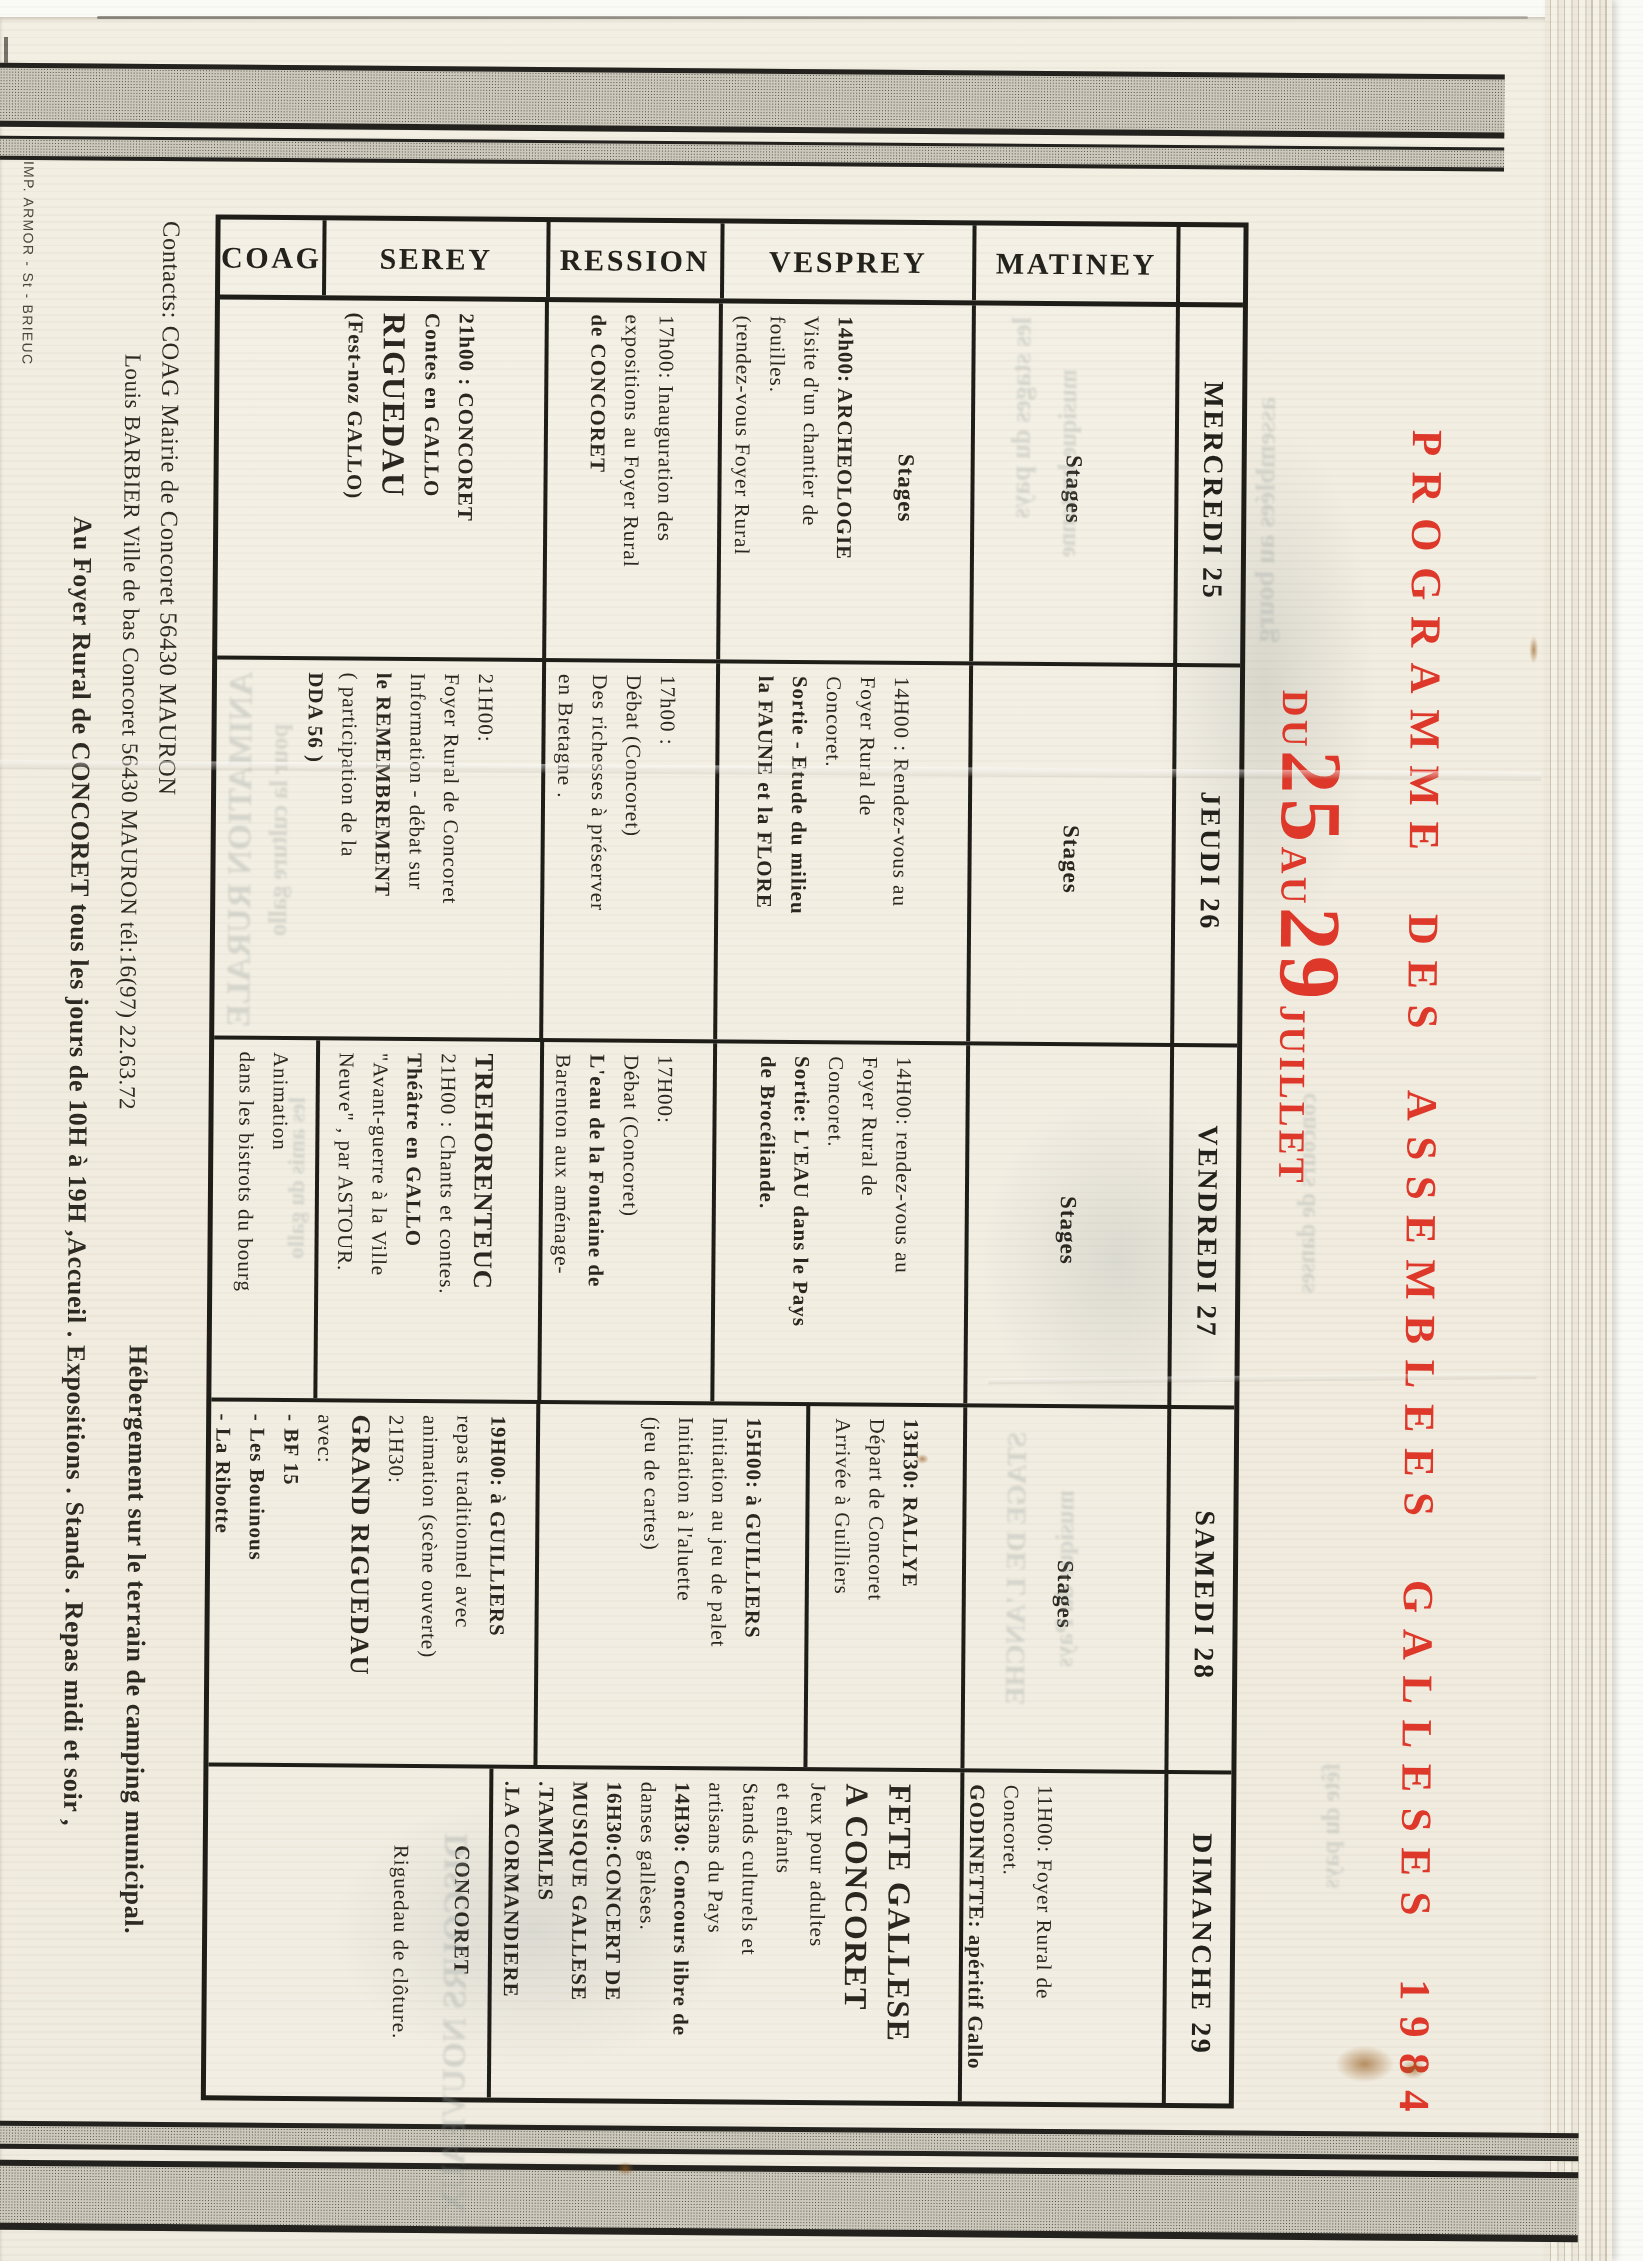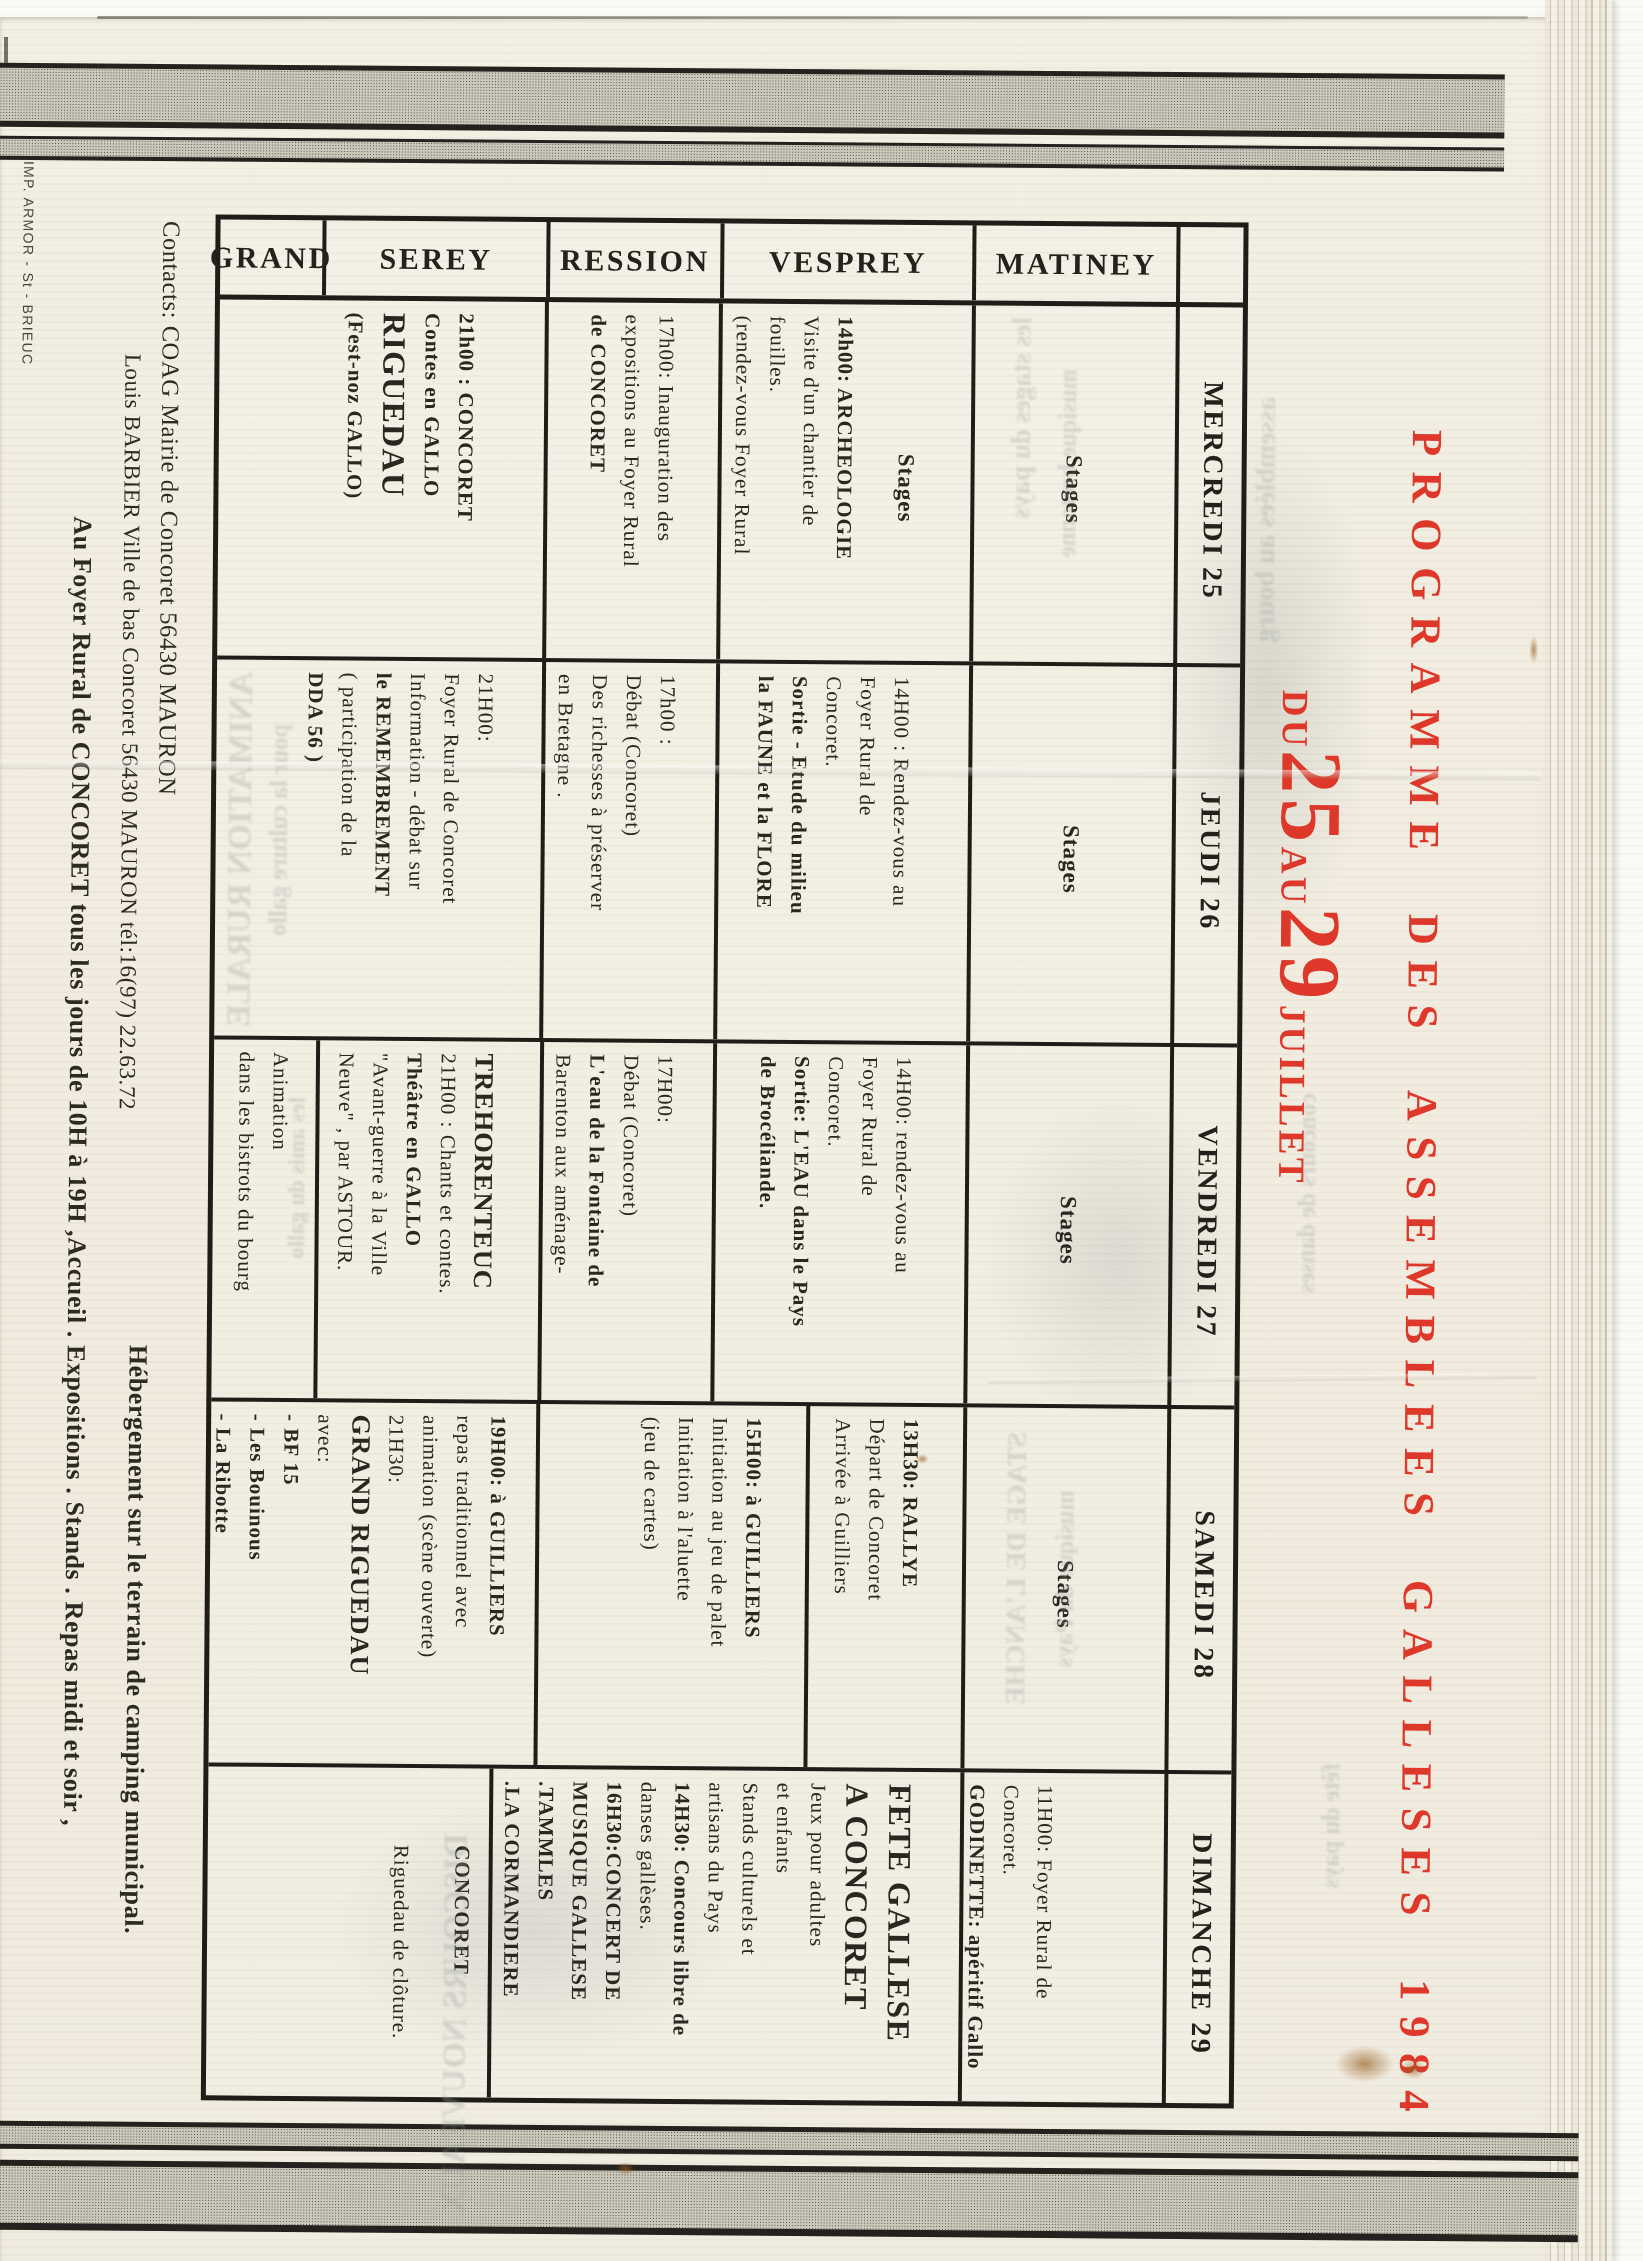--- a/index.html
+++ b/index.html
@@ -108,21 +108,21 @@
       <div class="vtext marginnote" style="left: 122px; top: 353px; font-size: 23px;">Louis BARBIER Ville de bas Concoret 56430 MAURON tél:16(97) 22.63.72</div>
       <div class="vtext marginnote b" style="left: 71px; top: 516px; font-size: 26px;">Au Foyer Rural de CONCORET tous les jours de 10H à 19H ,Accueil . Expositions . Stands . Repas midi et soir ,</div>
       <div class="vtext marginnote b" style="left: 133px; top: 1344px; font-size: 26px;">Hébergement sur le terrain de camping municipal.</div>
     </div>
 
   <div class="vtext title-l1" style="left:1406px;top:419px;color:#dd382a;">PROGRAMME DES ASSEMBLEES GALLESES 1984</div>
   <div class="vtext title-l2" style="left:1267px;top:680px;color:#dd382a;" id="title-line2"><span class="part sm">DU</span><span class="part lg">25</span><span class="part sm">AU</span><span class="part lg">29</span><span class="part sm">JUILLET</span></div>
 
   <div id="table" style="left: 217px; top: 213px; width: 1023px;">
       <div class="hrow" style="height: 75px;">
-        <div class="hcell" style="width: 106px;">GRAND</div>
+        <div class="hcell" style="width: 106px;">COAG</div>
         <div class="hcell" style="width: 224px;">SEREY</div>
         <div class="hcell" style="width: 174px;">RESSION</div>
         <div class="hcell" style="width: 253px;">VESPREY</div>
         <div class="hcell" style="width: 204px;">MATINEY</div>
         <div class="hcell" style="width: 63px;"></div>
       </div>
       <div class="trow" style="height: 356px;">
         <div class="cell" style="width: 329px; padding-right: 61px;">
           <div class="line b">21h00 : CONCORET</div>
           <div class="line b">Contes en GALLO</div>

